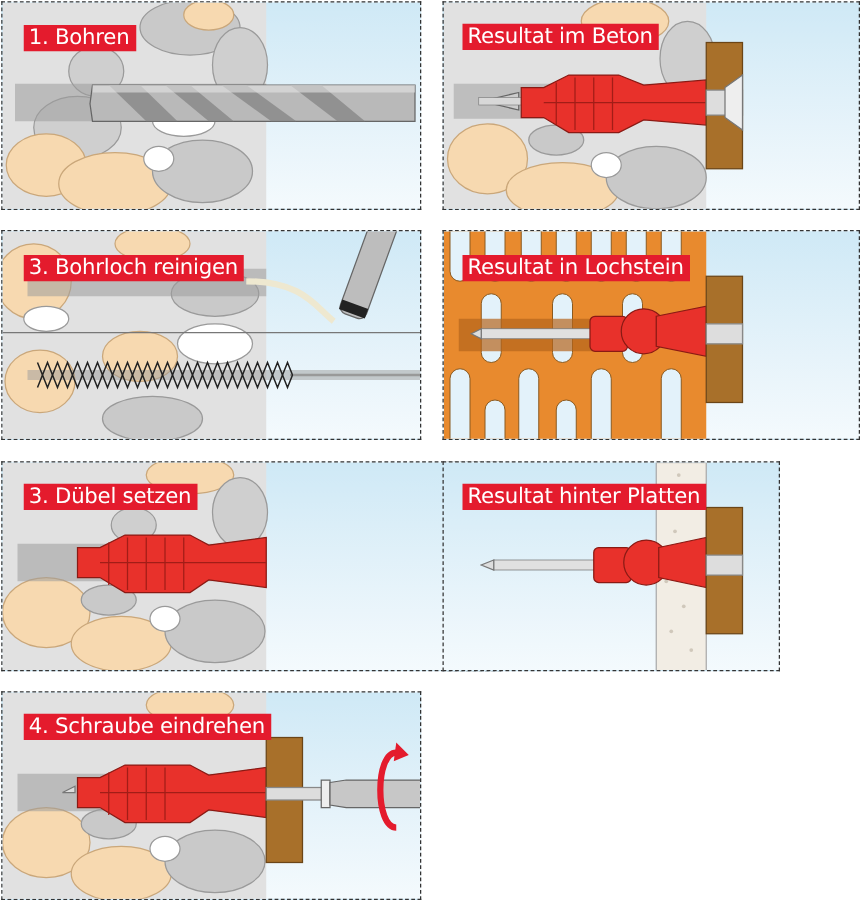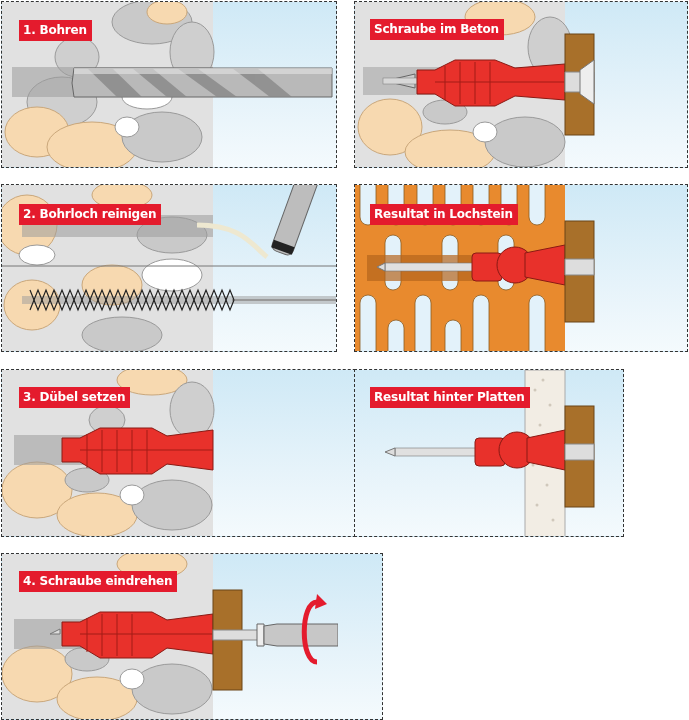--- a/index.html
+++ b/index.html
@@ -1,19 +1,19 @@
 <!DOCTYPE html>
 <html><head>
 <meta charset="utf-8">
 <style>
   html,body{margin:0;padding:0;background:#ffffff;}
   body{width:689px;height:720px;position:relative;overflow:hidden;font-family:"DejaVu Sans","Liberation Sans",sans-serif;}
   .panel{position:absolute;border:1.5px dashed #333;box-sizing:border-box;overflow:hidden;background:linear-gradient(180deg,#cfe9f6 0%,#e6f3fa 60%,#f4fafd 100%);}
   .panel svg{position:absolute;left:0;top:0;}
-  .label{position:absolute;background:#e41b2d;color:#fff;font-weight:bold;font-size:12px;line-height:21px;padding:0 5px 0 4px;white-space:nowrap;letter-spacing:-0.2px;}
+  .label{position:absolute;background:#e41b2d;color:#fff;font-weight:normal;font-size:17px;line-height:21px;padding:0 5px 0 4px;white-space:nowrap;letter-spacing:-0.2px;}
 </style>
 </head>
 <body>
 
 <div class="panel" style="left:1px;top:1px;width:336px;height:167px;">
   <svg width="336" height="167">
     <rect x="0" y="0" width="211" height="167" fill="#e1e1e1"></rect>
     <g stroke="#9a9a9a" stroke-width="1">
       <ellipse cx="150" cy="20" rx="40" ry="22" fill="#c9c9c9"></ellipse>
       <ellipse cx="190" cy="50" rx="22" ry="30" fill="#cfcfcf"></ellipse>
@@ -59,21 +59,21 @@
       <line x1="90" y1="64" x2="90" y2="98"></line>
         <line x1="105" y1="60" x2="105" y2="102"></line>
       <line x1="120" y1="60" x2="120" y2="102"></line>
         <line x1="135" y1="60" x2="135" y2="102"></line>
       <line x1="80" y1="80" x2="210" y2="80"></line>
     </g>
     <rect x="210" y="32" width="29" height="101" fill="#a8702a" stroke="#6b4517"></rect>
     <polygon points="210,70 239,70 239,90 210,90" fill="#ddd" stroke="#888"></polygon>
     <polygon points="225,68 239,58 239,102 225,92" fill="#eee" stroke="#777"></polygon>
   </svg>
-  <div class="label" style="left:15px;top:17px;">Schraube im Beton</div>
+  <div class="label" style="left:15px;top:17px;">Resultat im Beton</div>
 </div>
 
 <div class="panel" style="left:1px;top:184px;width:336px;height:168px;">
   <svg width="336" height="168">
     <rect x="0" y="0" width="211" height="168" fill="#e1e1e1"></rect>
     <g stroke="#9a9a9a" stroke-width="1">
       <ellipse cx="25" cy="40" rx="30" ry="30" fill="#f7d9b0" stroke="#caa77a"></ellipse>
       <ellipse cx="120" cy="10" rx="30" ry="14" fill="#f7d9b0" stroke="#caa77a"></ellipse>
       <ellipse cx="35" cy="70" rx="18" ry="10" fill="#fff"></ellipse>
       <ellipse cx="110" cy="100" rx="30" ry="20" fill="#f7d9b0" stroke="#caa77a"></ellipse>
@@ -89,21 +89,21 @@
       <rect x="278" y="-20" width="22" height="90" rx="6" fill="#bdbdbd" stroke="#666"></rect>
       <rect x="278" y="60" width="22" height="8" fill="#222"></rect>
     </g>
     <rect x="20" y="111" width="316" height="8" fill="#9c9c9c" opacity="0.5"></rect>
     <line x1="230" y1="115" x2="336" y2="115" stroke="#999" stroke-width="2"></line>
     <g stroke="#222" stroke-width="1.2">
       <path d="M28,105 l4,10 l4,-10 l4,10 l4,-10 l4,10 l4,-10 l4,10 l4,-10 l4,10 l4,-10 l4,10 l4,-10 l4,10 l4,-10 l4,10 l4,-10 l4,10 l4,-10 l4,10 l4,-10 l4,10 l4,-10 l4,10 l4,-10 l4,10 l4,-10 l4,10 l4,-10 l4,10 l4,-10 l4,10 l4,-10 l4,10 l4,-10 l4,10 l4,-10 l4,10 l4,-10 l4,10 l4,-10 l4,10 l4,-10 l4,10 l4,-10 l4,10 l4,-10 l4,10 l4,-10 l4,10 l4,-10 l4,10" fill="none"></path>
       <path d="M28,125 l4,-10 l4,10 l4,-10 l4,10 l4,-10 l4,10 l4,-10 l4,10 l4,-10 l4,10 l4,-10 l4,10 l4,-10 l4,10 l4,-10 l4,10 l4,-10 l4,10 l4,-10 l4,10 l4,-10 l4,10 l4,-10 l4,10 l4,-10 l4,10 l4,-10 l4,10 l4,-10 l4,10 l4,-10 l4,10 l4,-10 l4,10 l4,-10 l4,10 l4,-10 l4,10 l4,-10 l4,10 l4,-10 l4,10 l4,-10 l4,10 l4,-10 l4,10 l4,-10 l4,10 l4,-10 l4,10 l4,-10" fill="none"></path>
     </g>
   </svg>
-  <div class="label" style="left:17px;top:19px;">2. Bohrloch reinigen</div>
+  <div class="label" style="left:17px;top:19px;">3. Bohrloch reinigen</div>
 </div>
 
 <div class="panel" style="left:354px;top:184px;width:334px;height:168px;">
   <svg width="334" height="168">
     <rect x="0" y="0" width="210" height="168" fill="#e88a2e"></rect>
     <g fill="#e3f2fa" stroke="#8a5a20" stroke-width="0.8">
       <rect x="5" y="-10" width="16" height="50" rx="8"></rect>
       <rect x="33" y="-10" width="16" height="50" rx="8"></rect>
       <rect x="62" y="-10" width="16" height="50" rx="8"></rect>
       <rect x="90" y="-10" width="16" height="50" rx="8"></rect>
@@ -177,21 +177,21 @@
     <polygon points="40,78 30,82 40,86" fill="#ddd" stroke="#777"></polygon>
     <rect x="120" y="68" width="30" height="28" rx="4" fill="#e8312b" stroke="#8a1a14"></rect>
     <circle cx="162" cy="80" r="18" fill="#e8312b" stroke="#8a1a14"></circle>
     <polygon points="172,68 210,60 210,100 172,92" fill="#e8312b" stroke="#8a1a14"></polygon>
     <rect x="210" y="36" width="29" height="101" fill="#a8702a" stroke="#6b4517"></rect>
     <polygon points="210,74 239,74 239,90 210,90" fill="#ddd" stroke="#888"></polygon>
   </svg>
   <div class="label" style="left:15px;top:17px;">Resultat hinter Platten</div>
 </div>
 
-<div class="panel" style="left:1px;top:553px;width:382px;height:167px;">
+<div class="panel" style="left:1px;top:553px;width:336px;height:167px;">
   <svg width="336" height="167">
     <rect x="0" y="0" width="211" height="167" fill="#e1e1e1"></rect>
     <g stroke="#9a9a9a" stroke-width="1">
       <ellipse cx="150" cy="10" rx="35" ry="15" fill="#f7d9b0" stroke="#caa77a"></ellipse>
       <ellipse cx="35" cy="120" rx="35" ry="28" fill="#f7d9b0" stroke="#caa77a"></ellipse>
       <ellipse cx="95" cy="145" rx="40" ry="22" fill="#f7d9b0" stroke="#caa77a"></ellipse>
       <ellipse cx="170" cy="135" rx="40" ry="25" fill="#c9c9c9"></ellipse>
       <ellipse cx="130" cy="125" rx="12" ry="10" fill="#fff"></ellipse>
       <ellipse cx="85" cy="105" rx="22" ry="12" fill="#c9c9c9"></ellipse>
     </g>

